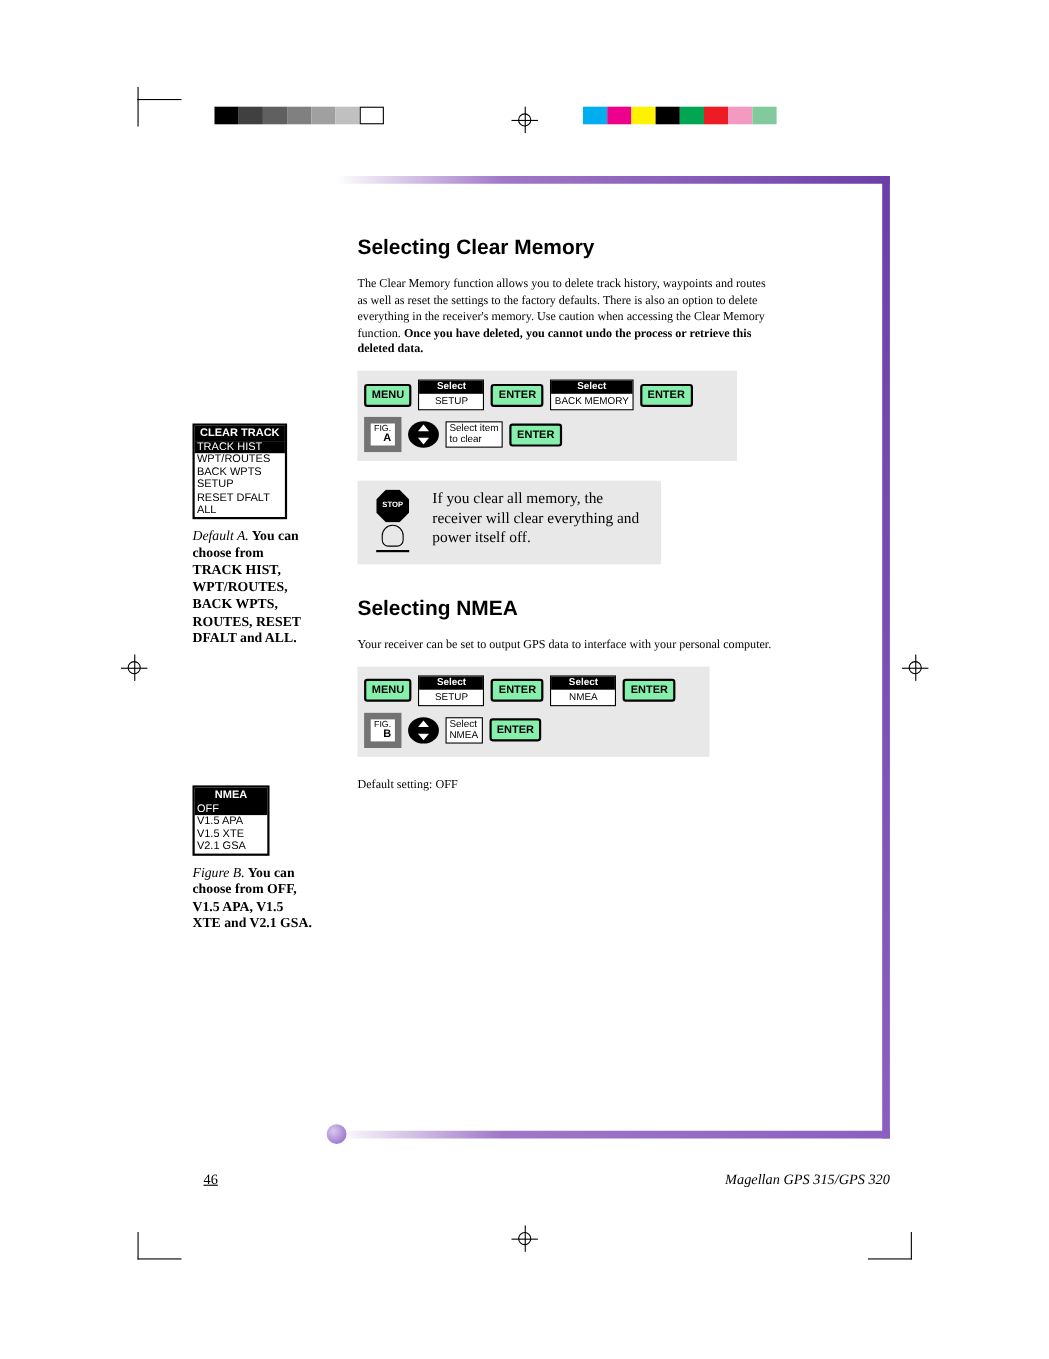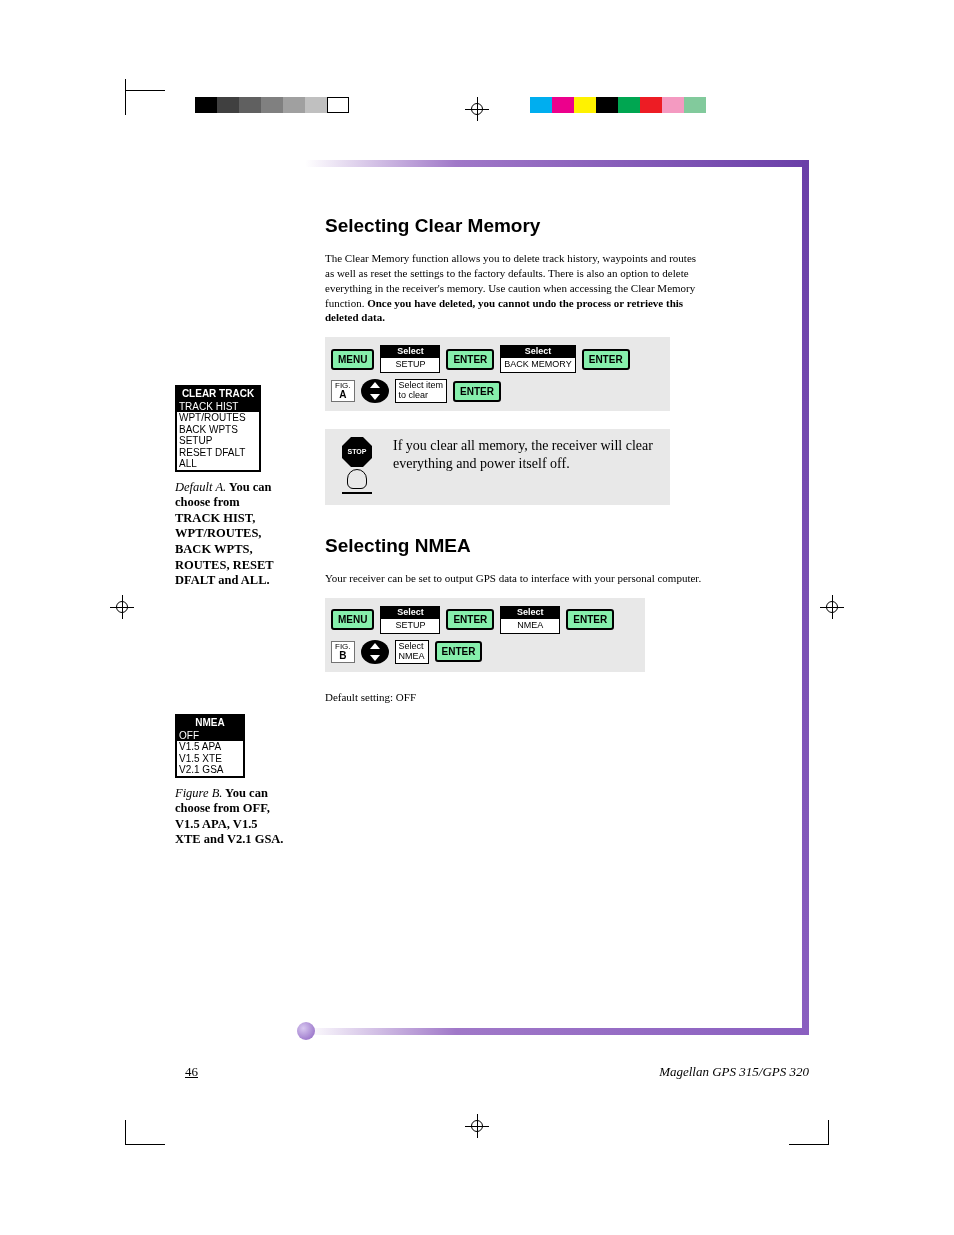--- a/index.html
+++ b/index.html
@@ -120,22 +120,22 @@
     text-align: center;
     font-size: 9px;
     line-height: 1.1;
     min-width: 60px;
   }
   .sel-box .lbl {
     background: #000; color: #fff; font-weight: bold; padding: 1px 0;
   }
   .sel-box .val { padding: 2px 3px; }
   .fig-badge {
-    border: 1px solid #737373; background:#fff; font-size:8px;
-    text-align:center; padding:1px 3px; line-height:1;
+    border: 6px solid #737373; background:#fff; font-size:8px;
+    text-align:right; padding:1px 3px; line-height:1;
   }
   .fig-badge b { font-size:10px; display:block;}
   .arrows-oval {
     width: 28px; height: 24px; background:#000; border-radius: 50% / 50%;
     position: relative; flex-shrink:0;
   }
   .arrows-oval::before {
     content:""; position:absolute; left:50%; top:3px; transform:translateX(-50%);
     border-left:5px solid transparent; border-right:5px solid transparent;
     border-bottom:6px solid #fff;
@@ -146,21 +146,21 @@
     border-top:6px solid #fff;
   }
   .mini-box {
     border:1px solid #000; background:#fff; font-size:9px; padding:1px 3px;
     line-height:1.1; text-align:left;
   }
 
   
   .stop-note {
     display:flex; gap:12px; align-items:flex-start;
-    background:#e8e8e8; padding:8px; width:345px;
+    background:#e8e8e8; padding:8px; width:276px;
     font-size:14px; line-height:1.3;
     font-family: Georgia, serif;
     margin-bottom: 30px;
   }
   .stop-guy {
     width:48px; height:60px; flex-shrink:0;
     display:flex; flex-direction:column; align-items:center;
   }
   .stop-sign {
     width:30px; height:30px; background:#000;

